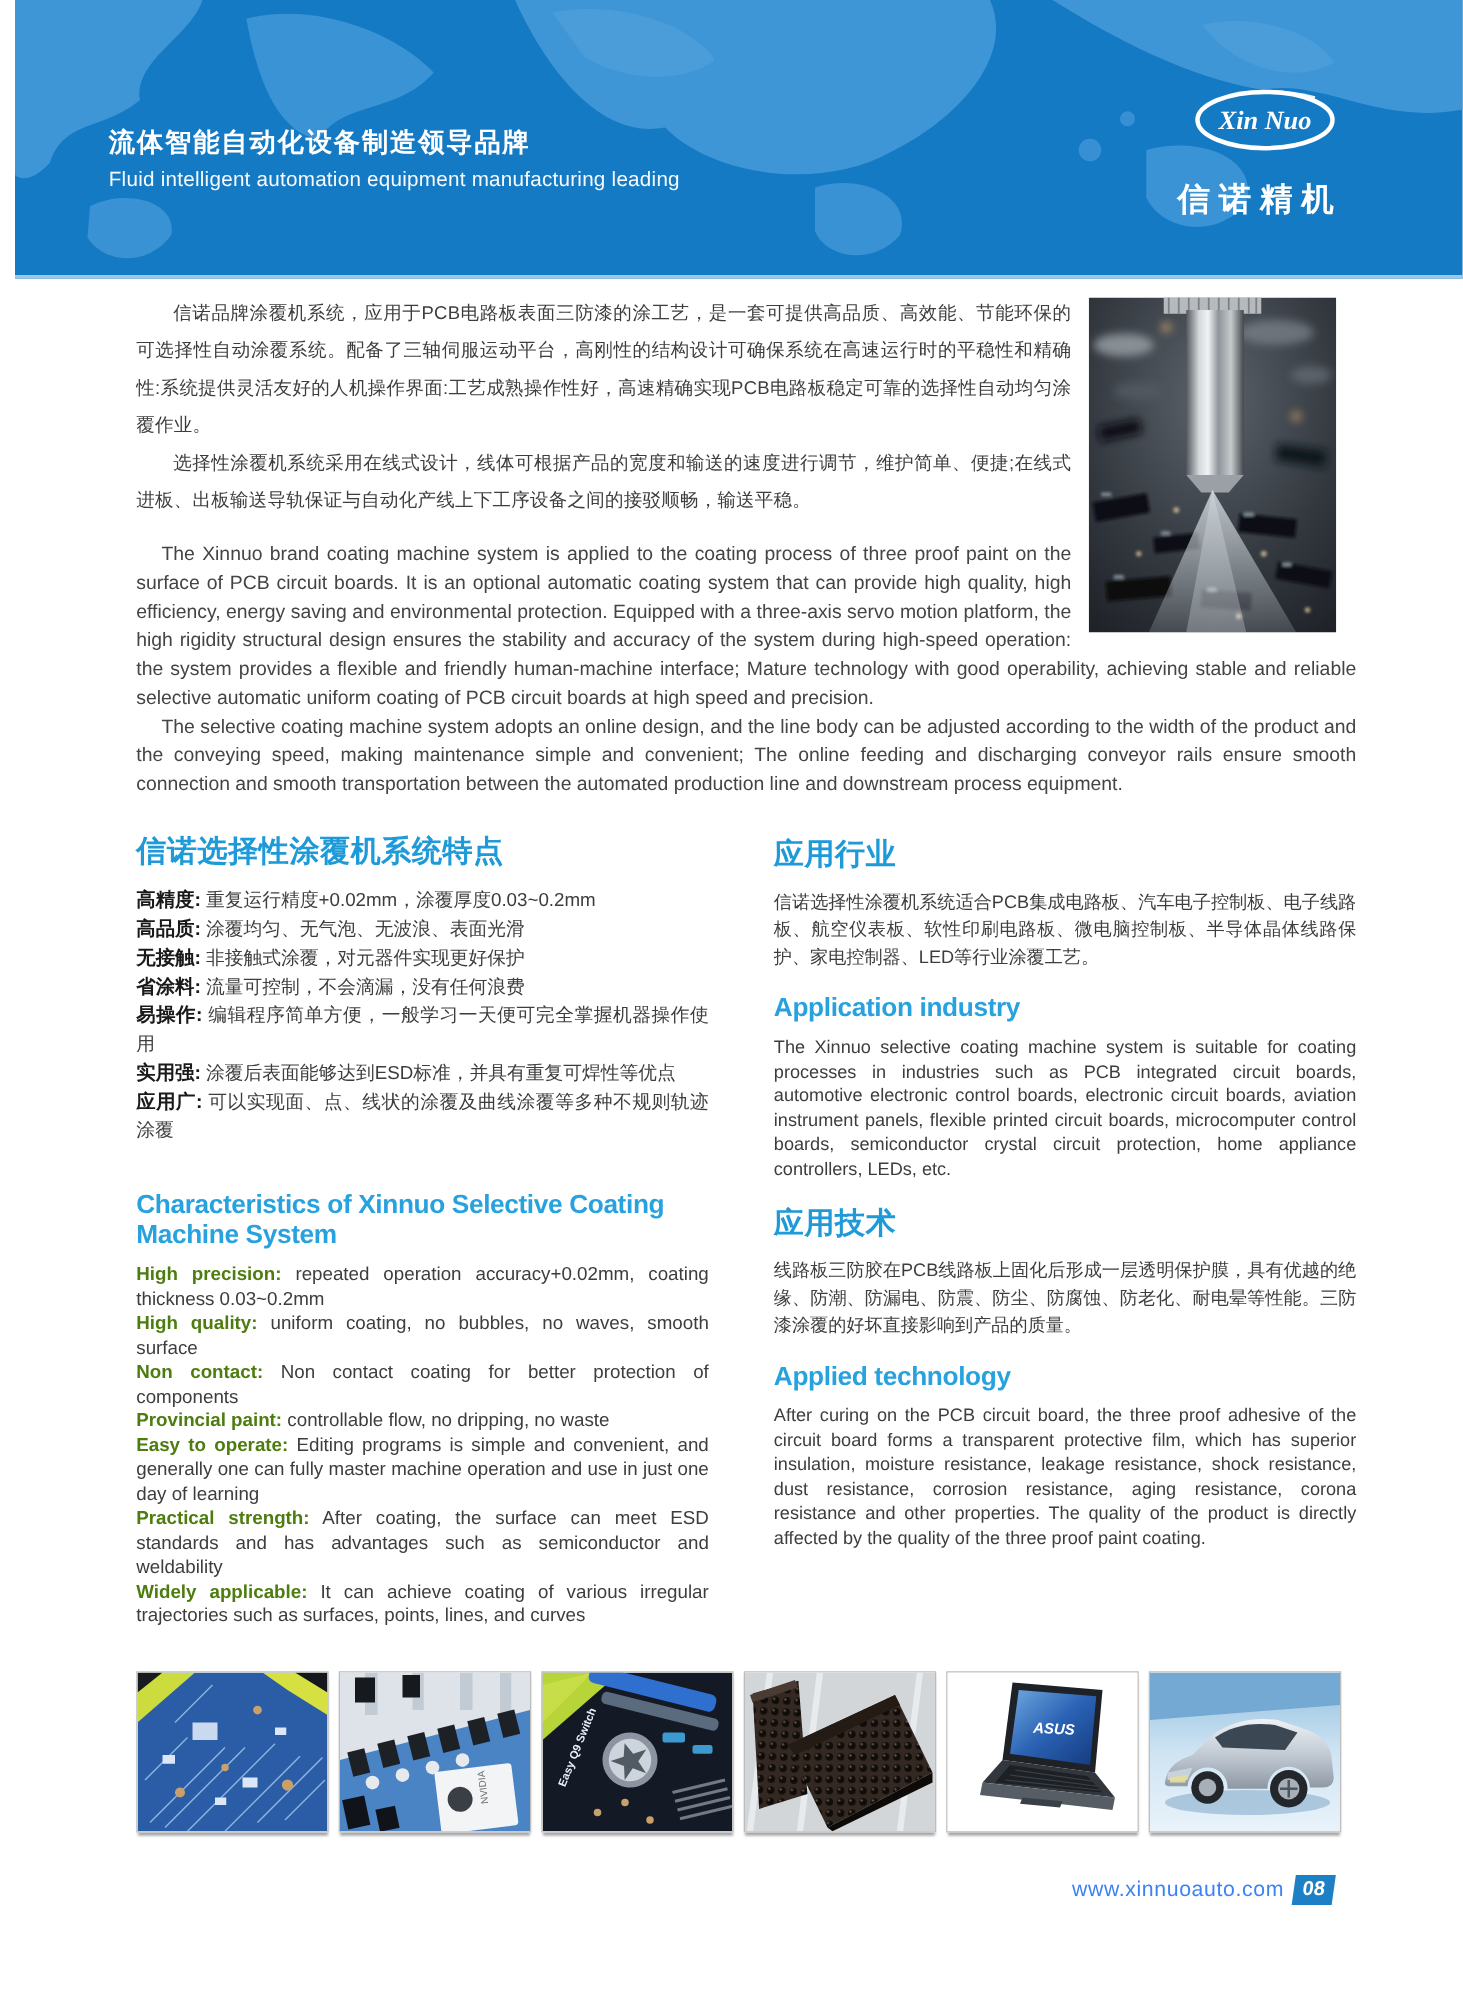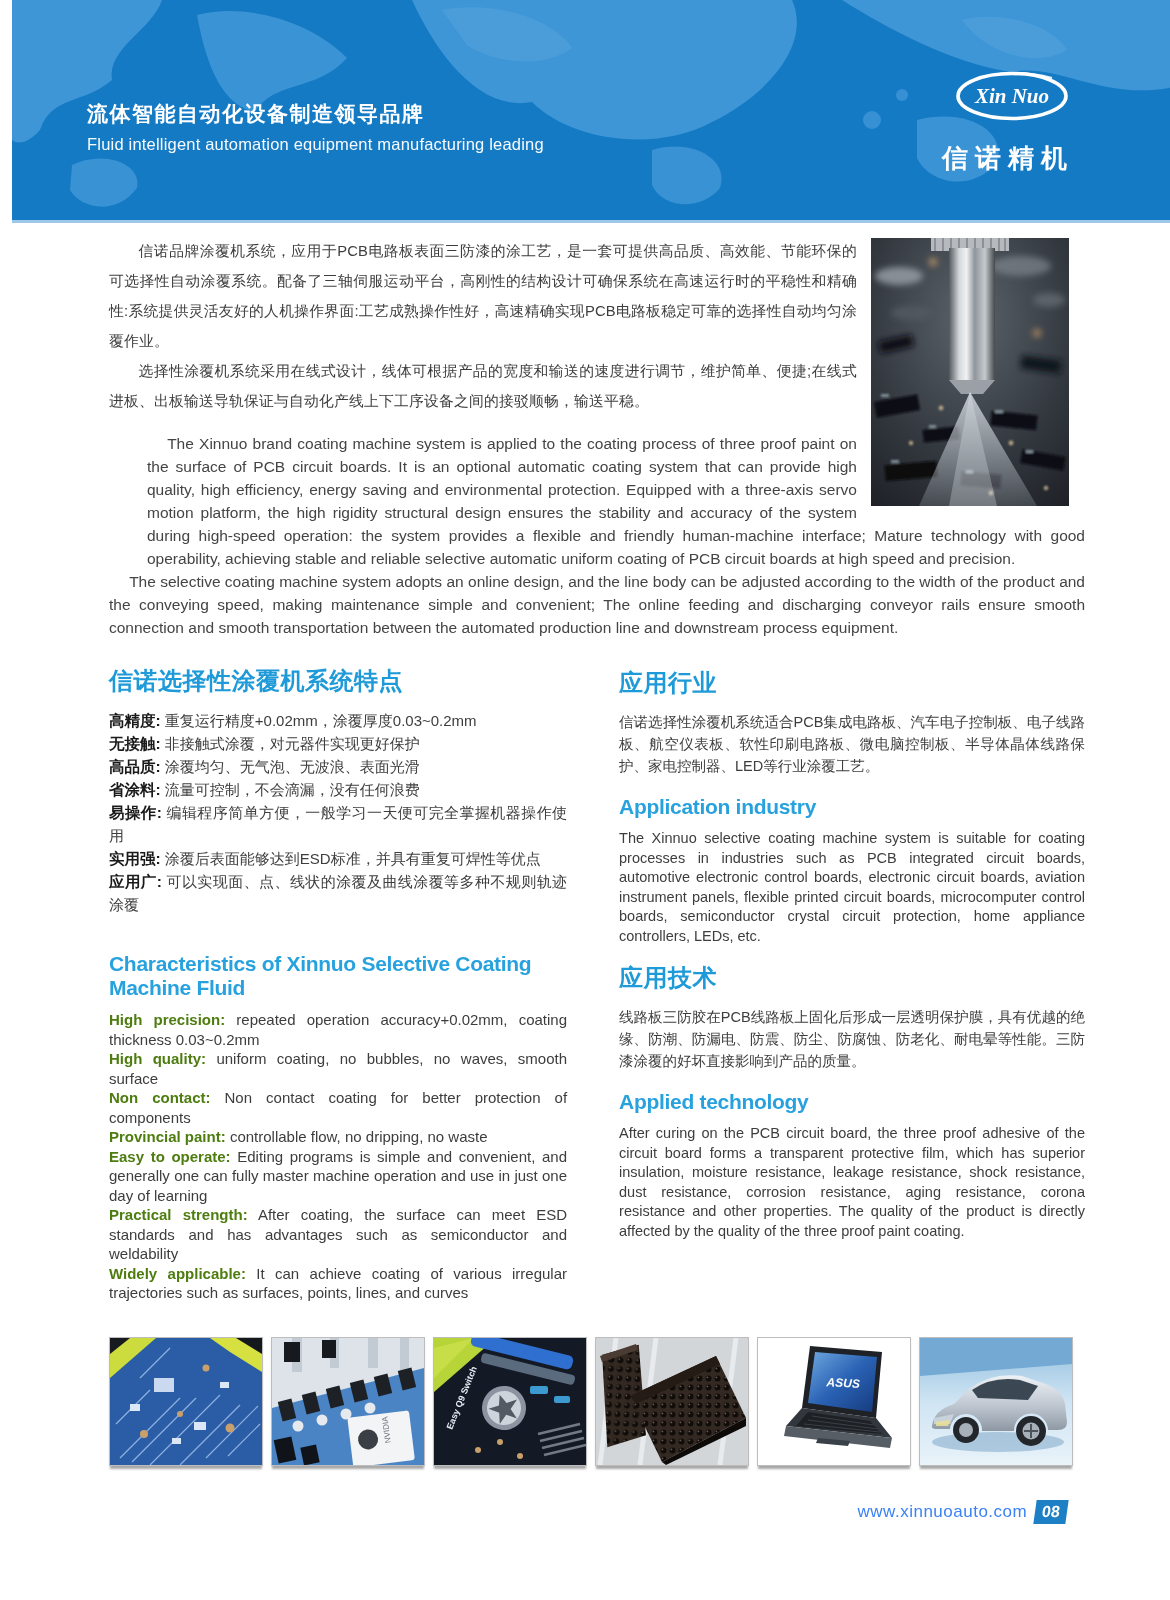--- a/index.html
+++ b/index.html
@@ -16,21 +16,21 @@
   .logo-cn{font-size:26px;font-weight:bold;letter-spacing:7px;margin-top:15px;white-space:nowrap;}
 
   
   .main{padding:0 97px;}
   h1.title{margin:37px 0 0 0;font-size:22.5px;font-weight:bold;color:#1b93d6;letter-spacing:0.2px;}
   .intro{margin-top:13px;}
   .hero{float:right;width:198px;height:268px;margin:2px 16px 10px 14px;}
   .hero svg{display:block;}
   p.cnp{margin:0;font-size:14.8px;line-height:30px;text-align:justify;text-indent:2em;color:#3d3d3d;letter-spacing:0.2px;}
   p.enp{margin:0;font-size:15.5px;line-height:23px;text-align:justify;text-indent:1.3em;color:#444444;}
-  p.enp.first{margin-top:16px;margin-left:38px;}
+  p.enp.first{margin-top:16px;}
 
   .columns{display:flex;gap:52px;margin-top:26px;}
   .col-l{width:464px;}
   .col-r{width:472px;}
   h2.hcn{margin:0 0 12px 0;font-size:24px;font-weight:bold;color:#1e9ad8;letter-spacing:0.5px;}
   h2.hen{margin:0 0 10px 0;font-size:21px;font-weight:bold;color:#27a2de;letter-spacing:-0.3px;}
   .feat p{margin:0;font-size:15px;line-height:23px;color:#3d3d3d;text-align:justify;}
   .feat b{color:#1a1a1a;font-size:15.5px;}
   .chars{margin-top:36px;}
   .chars p{margin:0;font-size:15px;line-height:19.5px;color:#3d3d3d;text-align:justify;}
@@ -180,30 +180,30 @@
       <p class="enp">The selective coating machine system adopts an online design, and the line body can be adjusted according to the width of the product and the conveying speed, making maintenance simple and convenient; The online feeding and discharging conveyor rails ensure smooth connection and smooth transportation between the automated production line and downstream process equipment.</p>
       <div style="clear:both"></div>
     </div>
 
     <div class="columns">
 
       <div class="col-l">
         <h2 class="hcn">信诺选择性涂覆机系统特点</h2>
         <div class="feat">
           <p><b>高精度:</b> <span>重复运行精度+0.02mm，涂覆厚度0.03~0.2mm</span></p>
+          <p><b>高品质:</b> <span>涂覆均匀、无气泡、无波浪、表面光滑</span></p>
           <p><b>无接触:</b> <span>非接触式涂覆，对元器件实现更好保护</span></p>
-          <p><b>高品质:</b> <span>涂覆均匀、无气泡、无波浪、表面光滑</span></p>
           <p><b>省涂料:</b> <span>流量可控制，不会滴漏，没有任何浪费</span></p>
           <p><b>易操作:</b> <span>编辑程序简单方便，一般学习一天便可完全掌握机器操作使用</span></p>
           <p><b>实用强:</b> <span>涂覆后表面能够达到ESD标准，并具有重复可焊性等优点</span></p>
           <p><b>应用广:</b> <span>可以实现面、点、线状的涂覆及曲线涂覆等多种不规则轨迹涂覆</span></p>
         </div>
 
         <div class="chars">
-          <h2 class="hen">Characteristics of Xinnuo Selective Coating Machine Fluid</h2>
+          <h2 class="hen">Characteristics of Xinnuo Selective Coating Machine System</h2>
           <p><b>High precision:</b> <span>repeated operation accuracy+0.02mm, coating thickness 0.03~0.2mm</span></p>
           <p><b>High quality:</b> <span>uniform coating, no bubbles, no waves, smooth surface</span></p>
           <p><b>Non contact:</b> <span>Non contact coating for better protection of components</span></p>
           <p><b>Provincial paint:</b> <span>controllable flow, no dripping, no waste</span></p>
           <p><b>Easy to operate:</b> <span>Editing programs is simple and convenient, and generally one can fully master machine operation and use in just one day of learning</span></p>
           <p><b>Practical strength:</b> <span>After coating, the surface can meet ESD standards and has advantages such as semiconductor and weldability</span></p>
           <p><b>Widely applicable:</b> <span>It can achieve coating of various irregular trajectories such as surfaces, points, lines, and curves</span></p>
         </div>
       </div>
 

